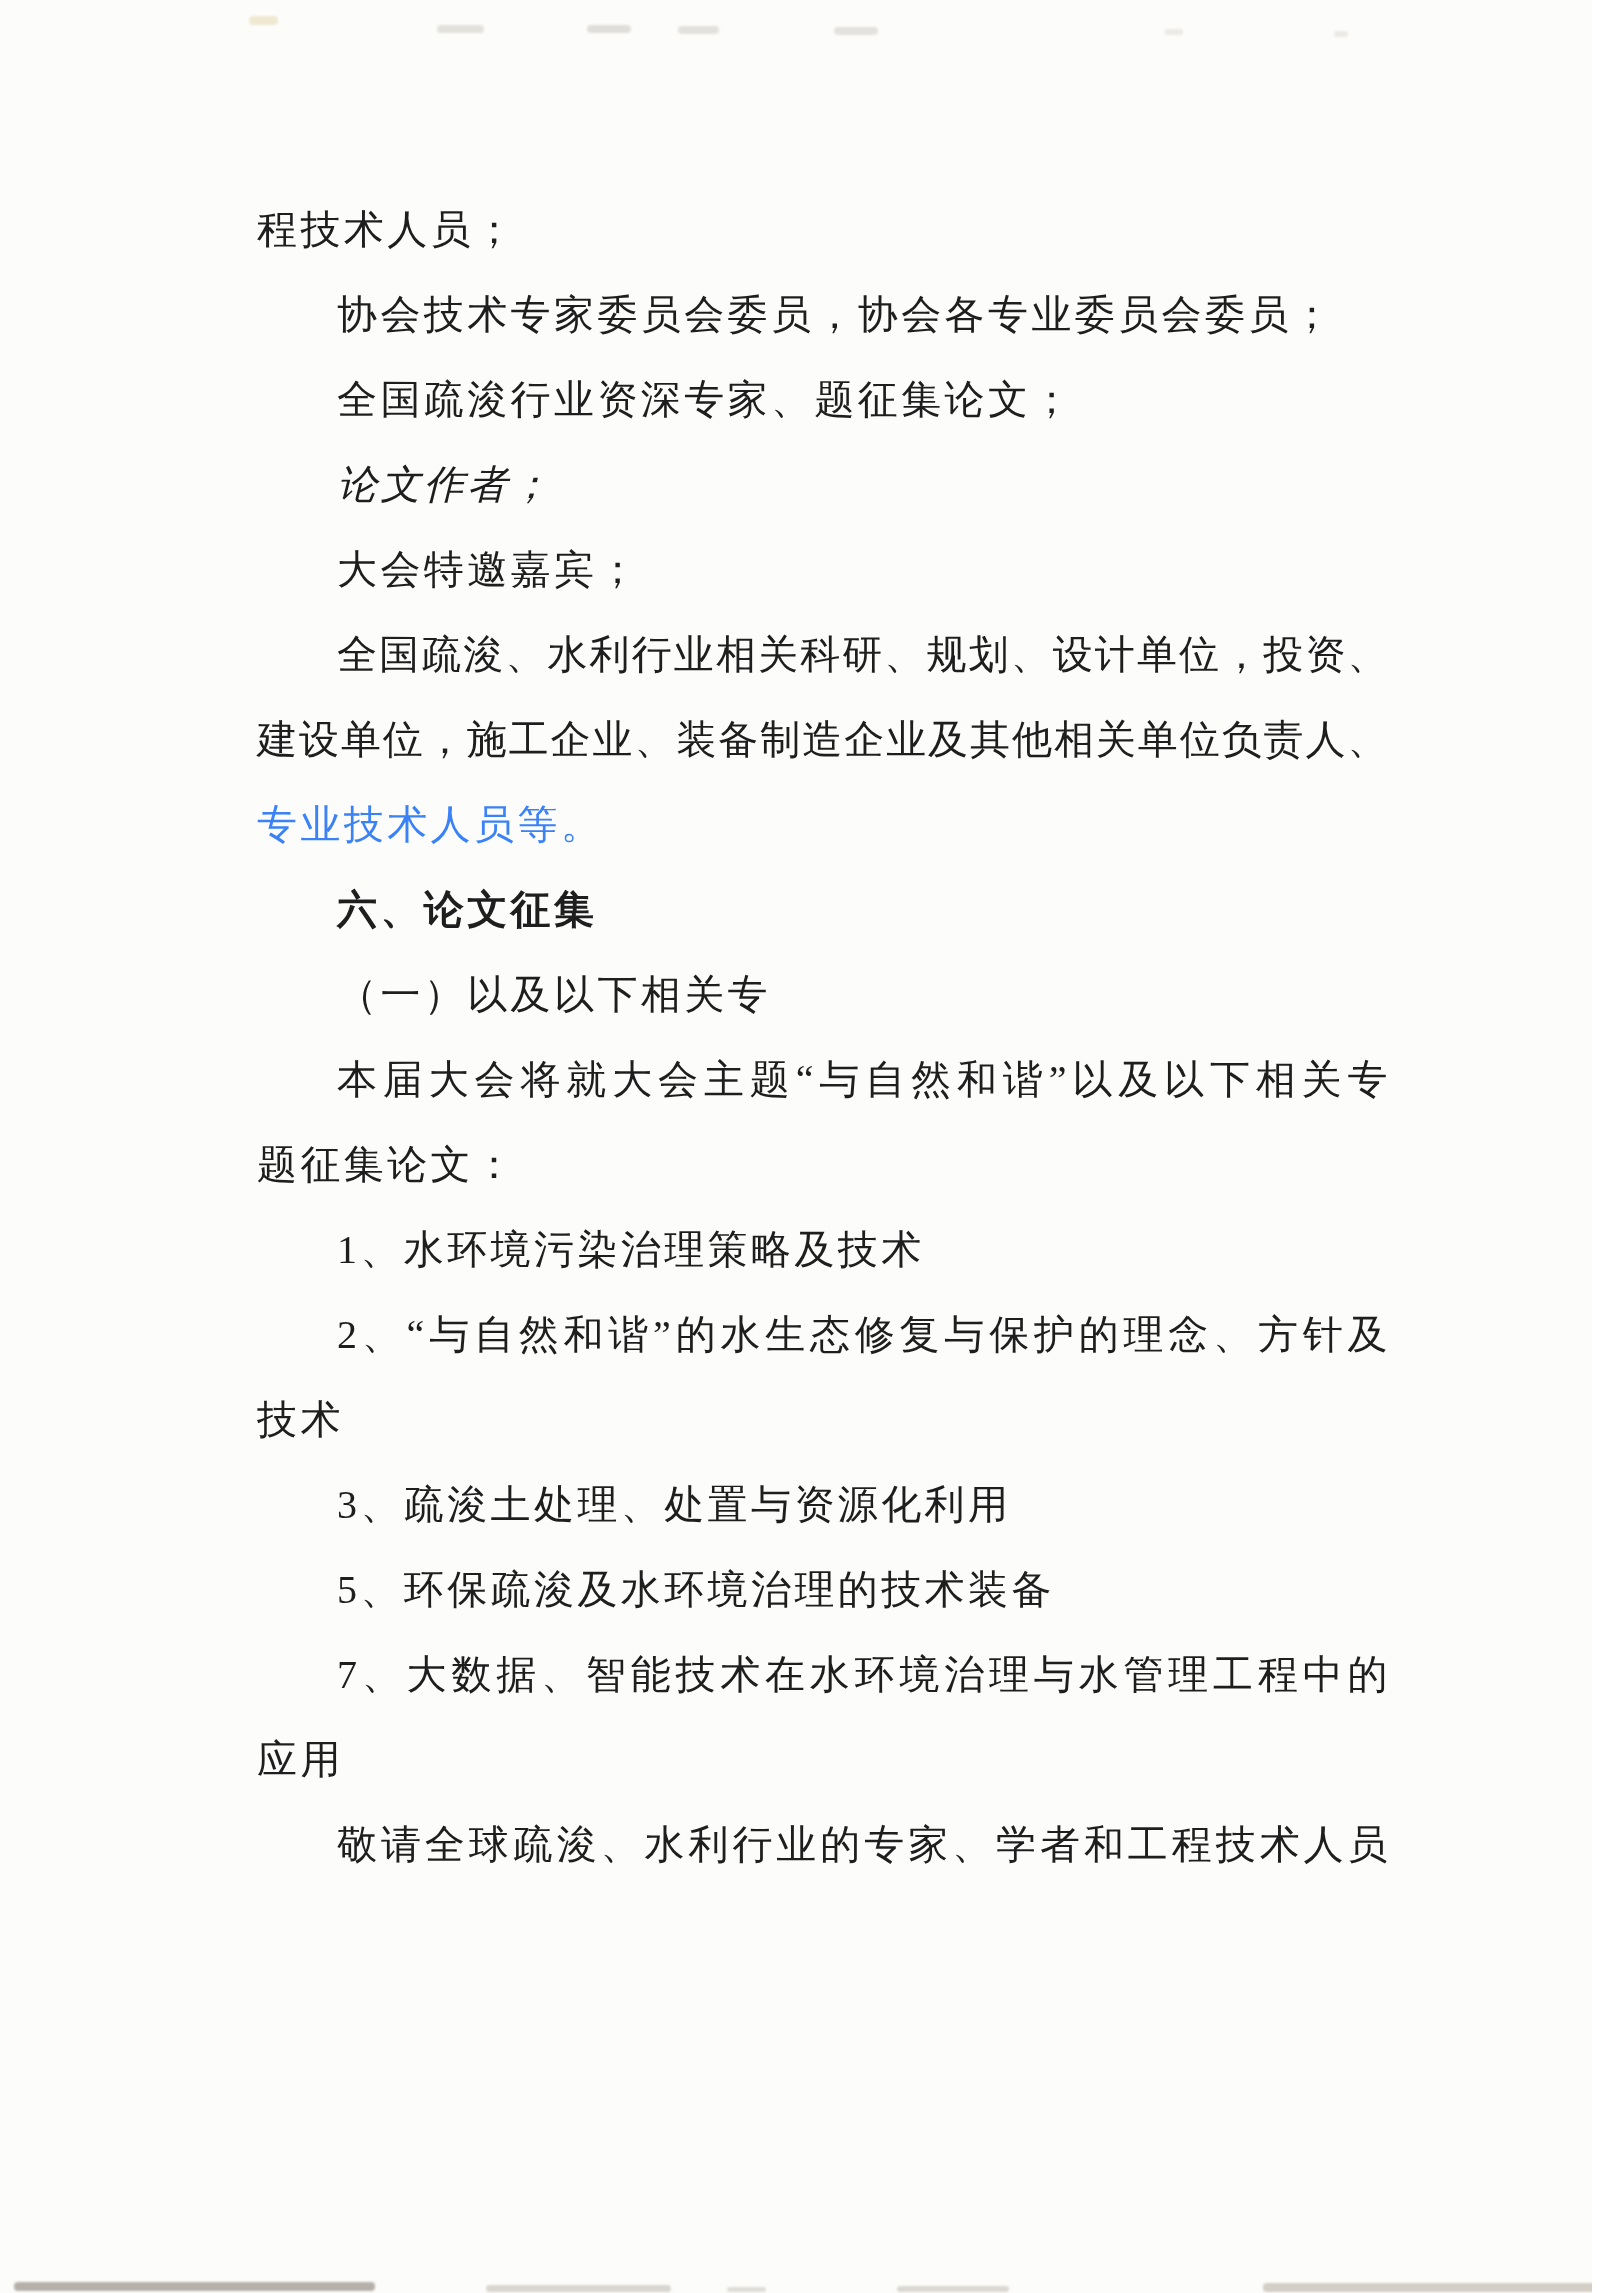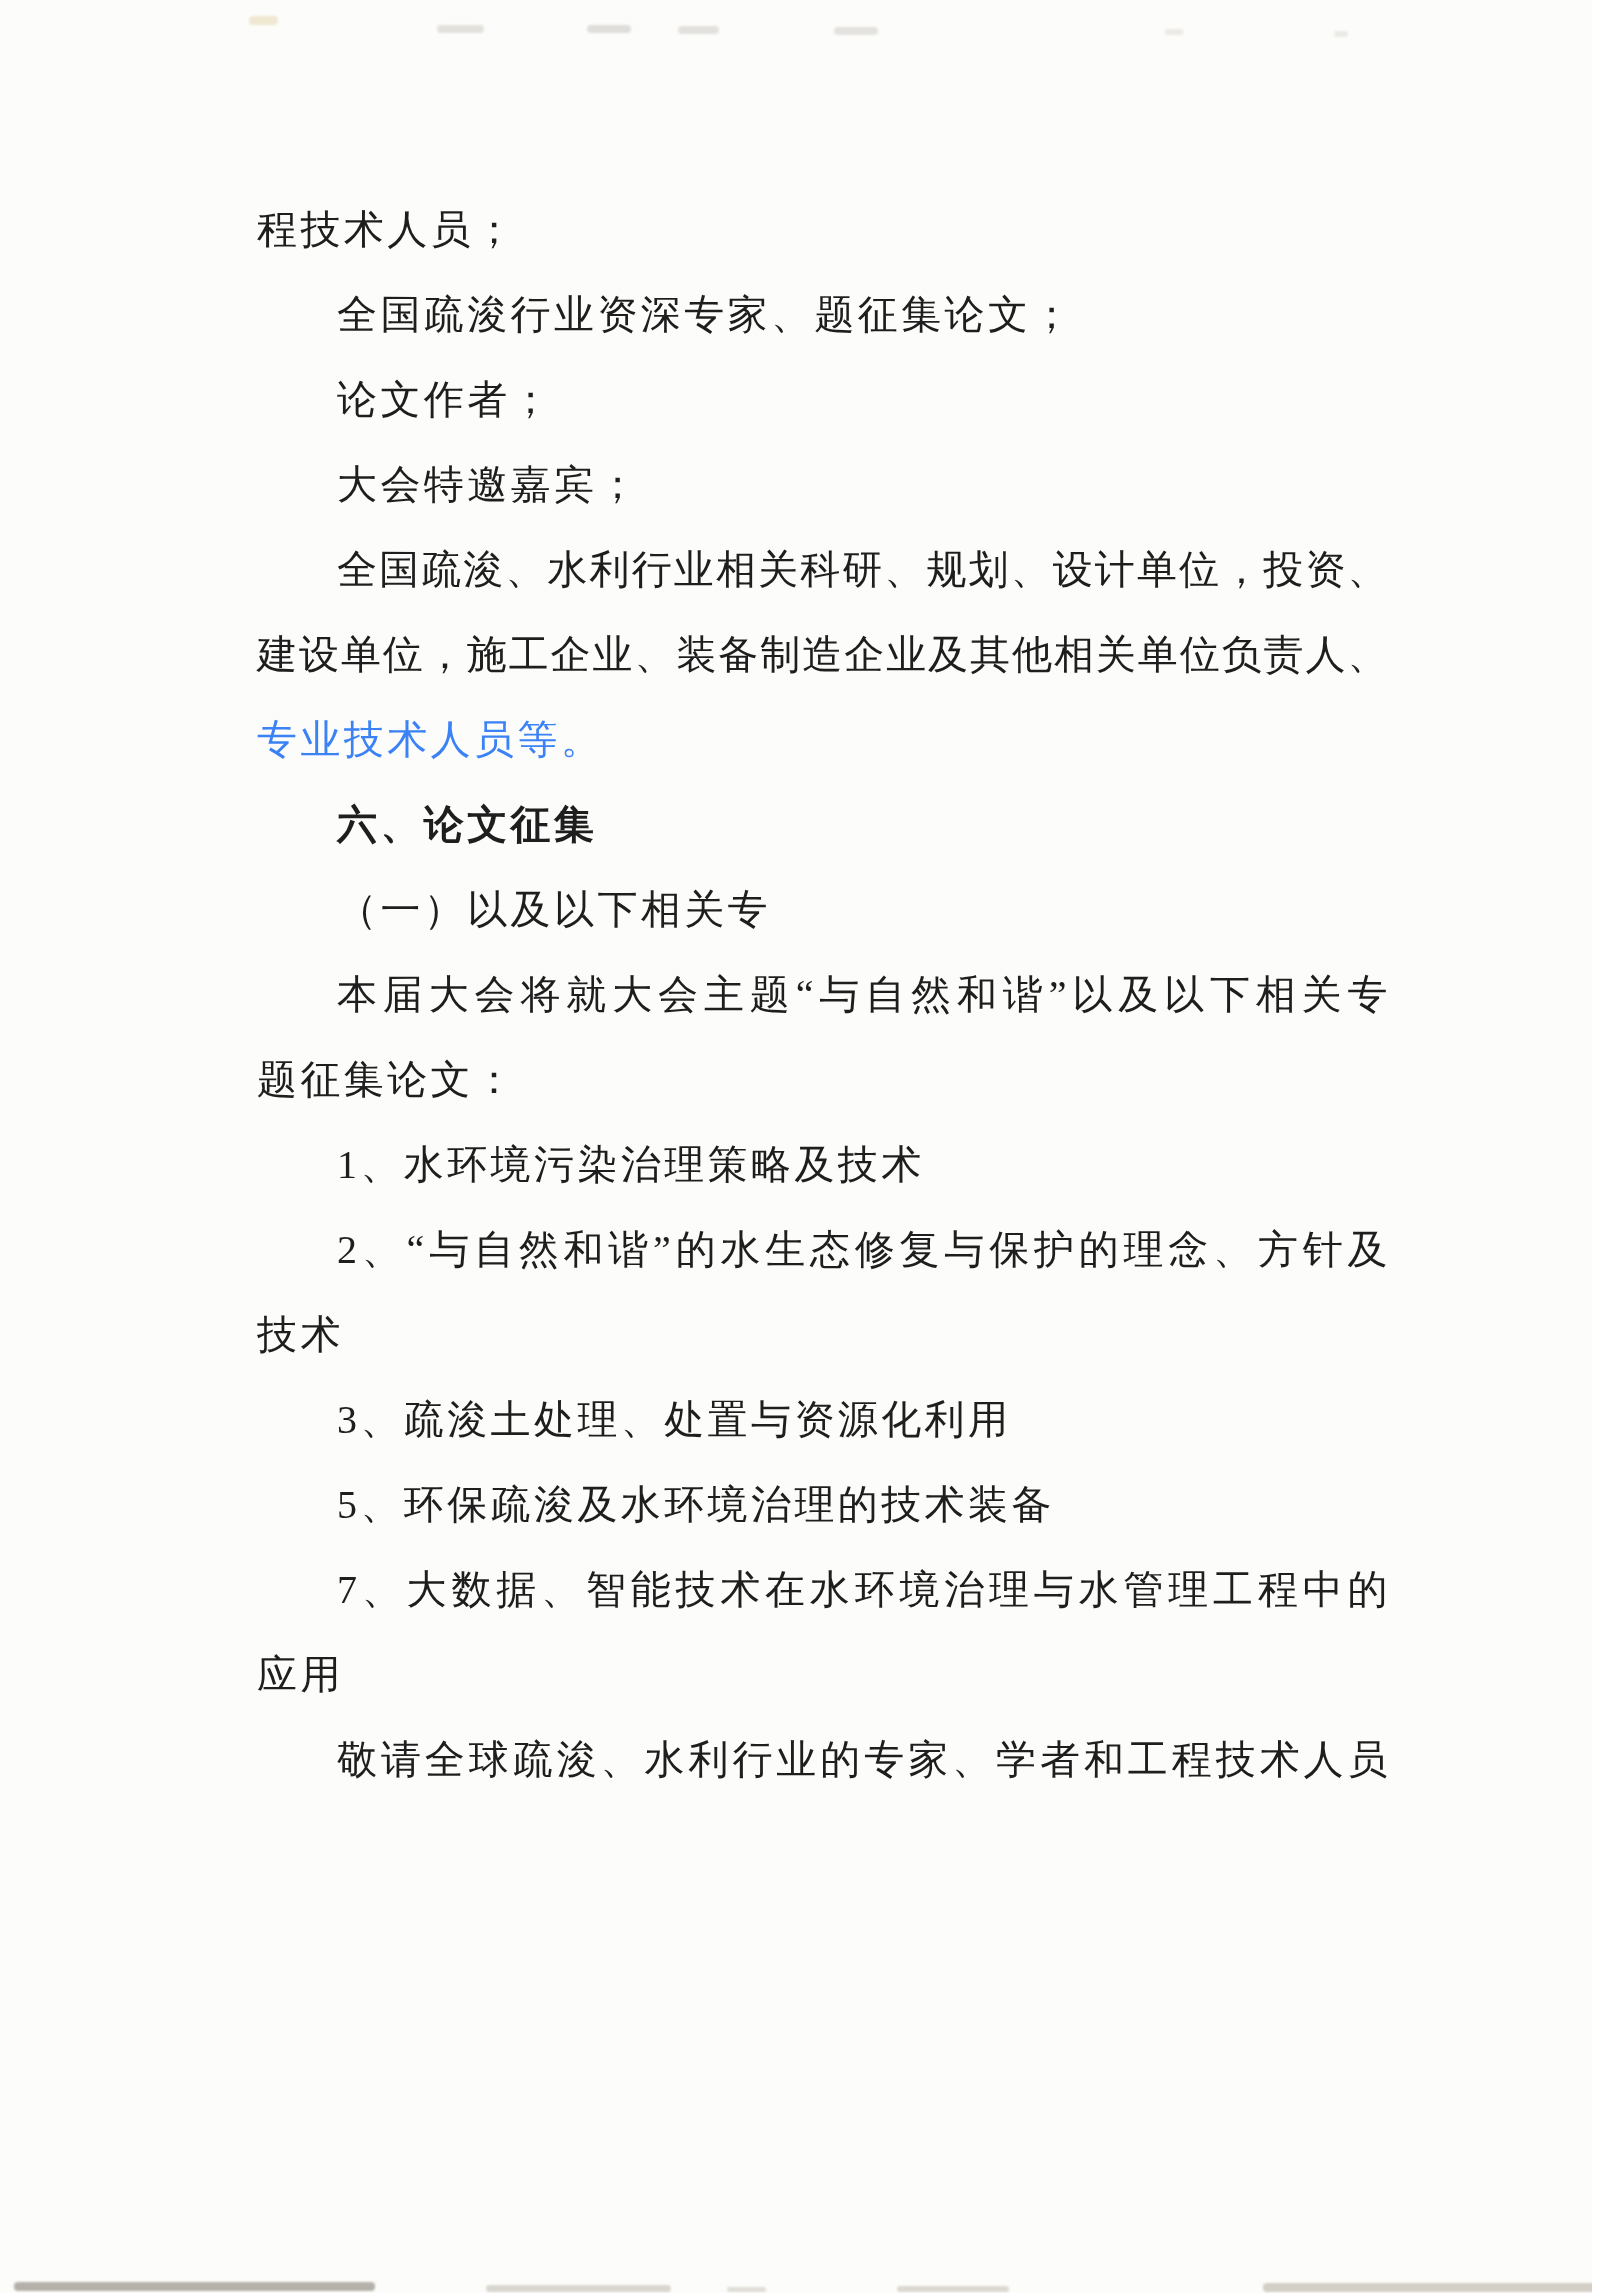--- a/index.html
+++ b/index.html
@@ -52,22 +52,23 @@
   <div class="artifact" style="left:249px; top:15.6px; width:29px; height:9.8px; background:#efe9d2;"></div>
   <div class="artifact" style="left:437px; top:25px; width:47px; height:7.8px; background:#e3e1dc;"></div>
   <div class="artifact" style="left:587px; top:25px; width:44px; height:7.8px; background:#e0deda;"></div>
   <div class="artifact" style="left:678px; top:26px; width:41px; height:7.8px; background:#e3e1dd;"></div>
   <div class="artifact" style="left:834px; top:27px; width:44px; height:7.8px; background:#e4e2de;"></div>
   <div class="artifact" style="left:1165px; top:29px; width:17.6px; height:5.9px; background:#eceae6;"></div>
   <div class="artifact" style="left:1334px; top:31px; width:13.7px; height:5.9px; background:#eceae6;"></div>
 
   <div class="content">
       <div class="line" style="color: rgb(30, 30, 30);">程技术人员；</div>
+      <div class="line indent" style="color: rgb(30, 30, 30);">协会技术专家委员会委员，协会各专业委员会委员；</div>
       <div class="line indent" style="color: rgb(30, 30, 30);">全国疏浚行业资深专家、题征集论文；</div>
-      <div class="line indent" style="color: rgb(30, 30, 30);">论文作者；</div>
+      <div class="line indent" style="color: rgb(30, 30, 30); font-style: italic;">论文作者；</div>
       <div class="line indent" style="color: rgb(30, 30, 30);">大会特邀嘉宾；</div>
       <div class="line indent just" style="color: rgb(30, 30, 30);">全国疏浚、水利行业相关科研、规划、设计单位，投资、</div>
       <div class="line just" style="color: rgb(30, 30, 30);">建设单位，施工企业、装备制造企业及其他相关单位负责人、</div>
       <div class="line" style="color: #3b82f6;">专业技术人员等。</div>
       <div class="line indent bold" style="color: rgb(30, 30, 30);">六、论文征集</div>
       <div class="line indent" style="color: rgb(30, 30, 30);">（一）以及以下相关专</div>
       <div class="line indent just" style="color: rgb(30, 30, 30);">本届大会将就大会主题“与自然和谐”以及以下相关专</div>
       <div class="line" style="color: rgb(30, 30, 30);">题征集论文：</div>
       <div class="line indent" style="color: rgb(30, 30, 30);">1、水环境污染治理策略及技术</div>
       <div class="line indent just" style="color: rgb(30, 30, 30);">2、“与自然和谐”的水生态修复与保护的理念、方针及</div>

